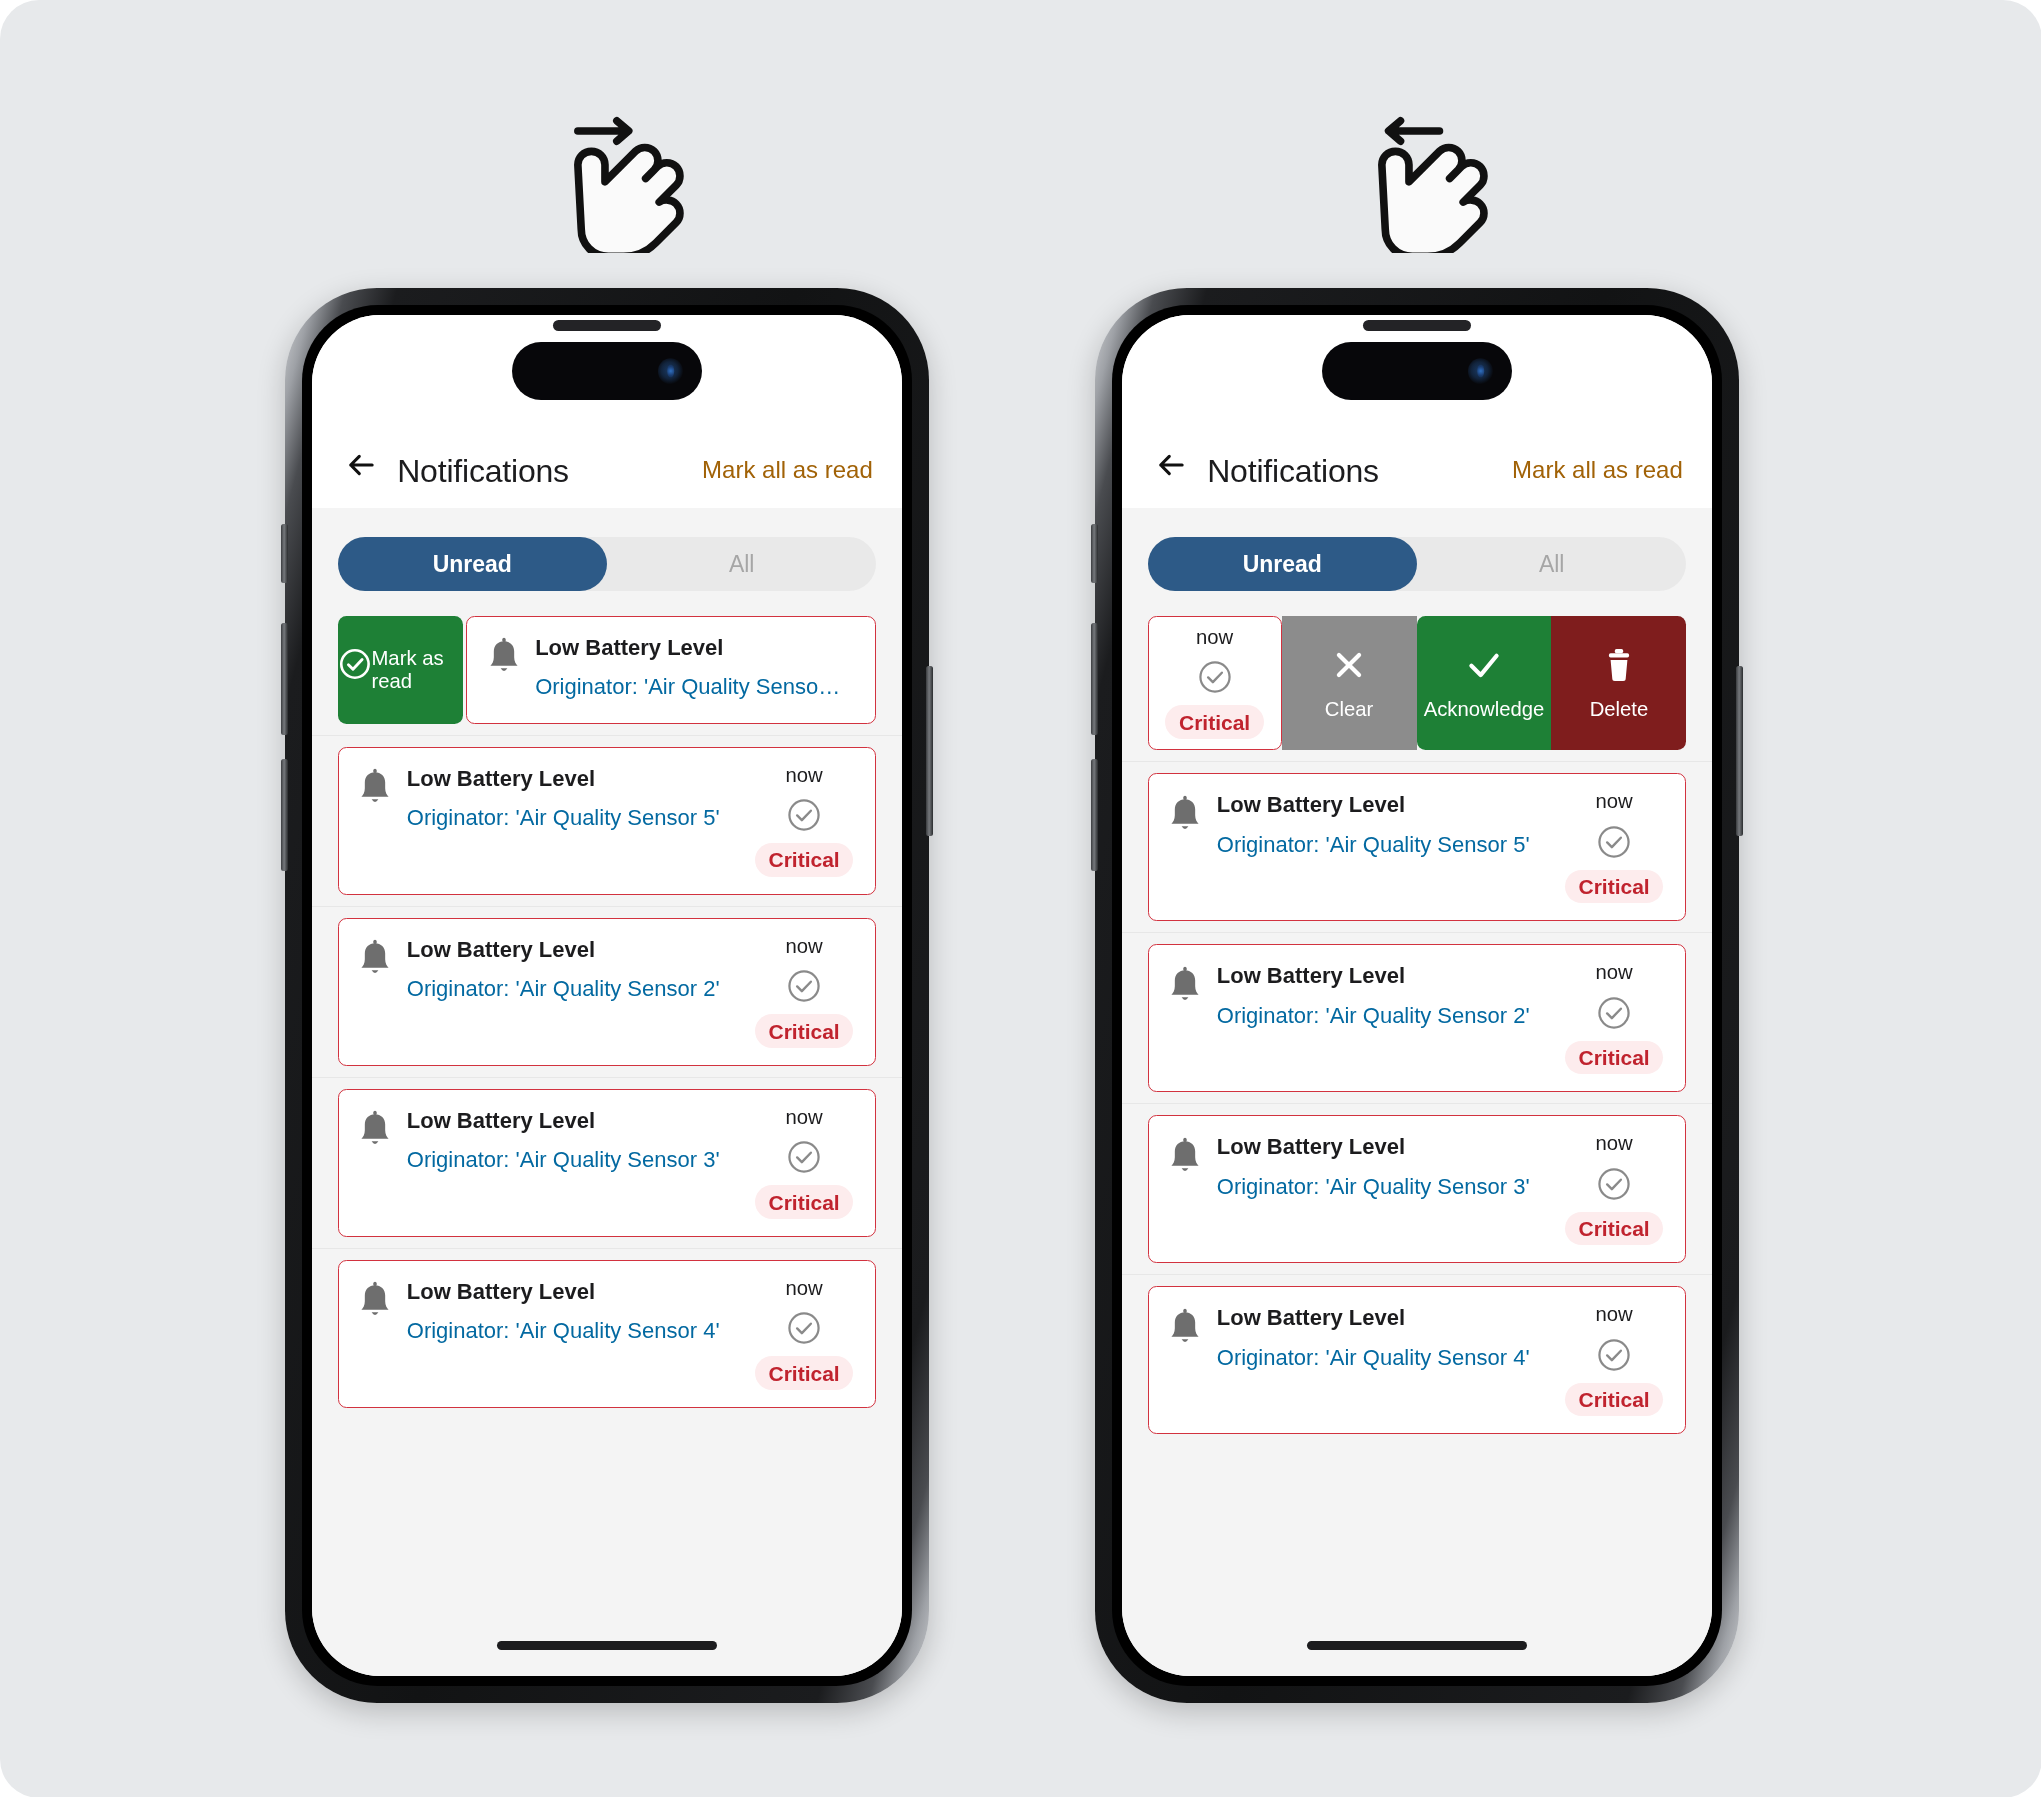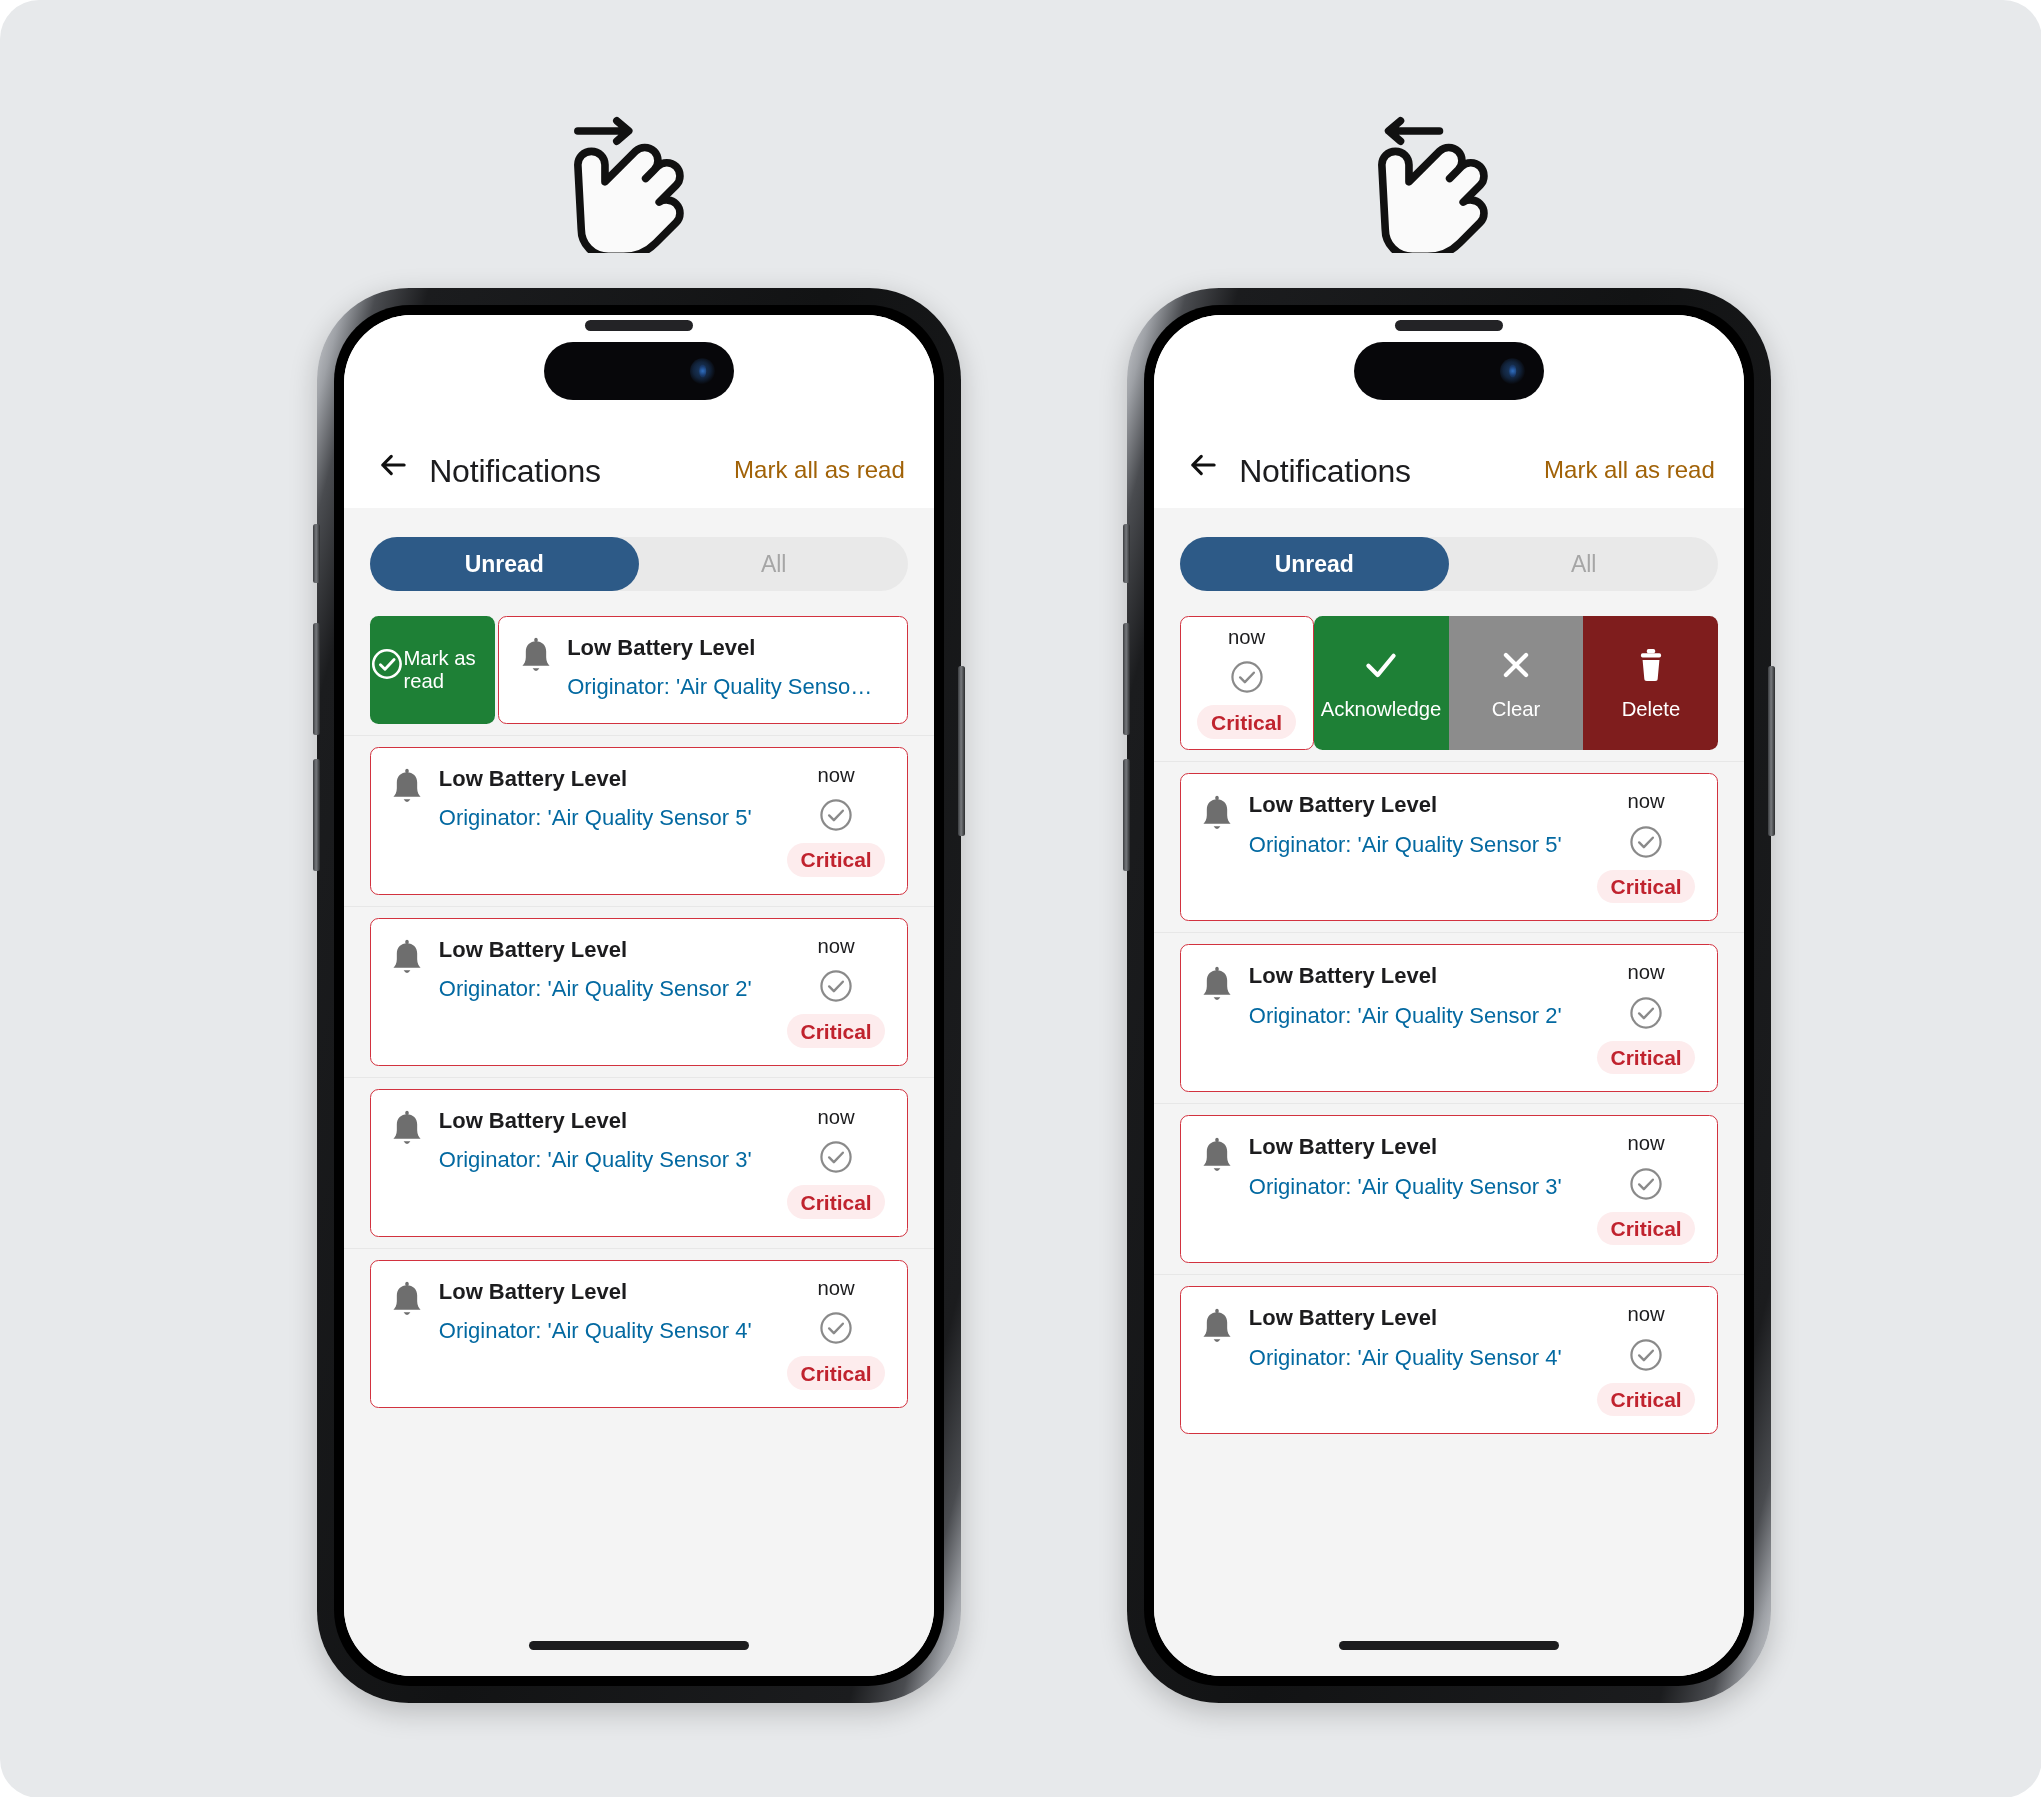--- a/index.html
+++ b/index.html
@@ -36,21 +36,20 @@
   
   .phone {
     position: absolute;
     width: 644px;
     height: 1415px;
     top: 288px;
     border-radius: 92px;
     background: linear-gradient(105deg,#d8dadd 0%,#9ea1a6 3%,#4a4c50 6%,#1b1c1e 11%,#121314 50%,#1b1c1e 89%,#4a4c50 94%,#9ea1a6 97%,#d8dadd 100%);
     padding: 17px;
     box-shadow: 0 8.5px 29px rgba(0,0,0,.20);
-    margin-left: 32px;
   }
   #phone-left  { left: 285px; }
   #phone-right { left: 1095px; }
 
   .phone-inner {
     position: relative;
     width: 100%;
     height: 100%;
     border-radius: 76px;
     background: #000;
@@ -580,36 +579,36 @@
                   <div class="time">now</div>
                   <span class="check-circle">
                     <svg viewBox="0 0 42 42">
                       <circle cx="21" cy="21" r="17" fill="none" stroke="#8a8a8a" stroke-width="2.6"></circle>
                       <path d="M13 21.5 L18.5 27 L29 16" fill="none" stroke="#8a8a8a" stroke-width="2.8" stroke-linecap="round" stroke-linejoin="round"></path>
                     </svg>
                   </span>
                   <div class="sev-badge">Critical</div>
                 </div>
 
+                <div class="act act-clear">
+                  <span class="ic">
+                    <svg viewBox="0 0 50 50">
+                      <path d="M13 13 L37 37 M37 13 L13 37" fill="none" stroke="#fff" stroke-width="5" stroke-linecap="round"></path>
+                    </svg>
+                  </span>
+                  <span class="lbl">Clear</span>
+                </div>
+
                 <div class="act act-ack">
                   <span class="ic">
                     <svg viewBox="0 0 50 50">
                       <path d="M10 26 L21 37 L40 14" fill="none" stroke="#fff" stroke-width="5" stroke-linecap="round" stroke-linejoin="round"></path>
                     </svg>
                   </span>
                   <span class="lbl">Acknowledge</span>
-                </div>
-
-                <div class="act act-clear">
-                  <span class="ic">
-                    <svg viewBox="0 0 50 50">
-                      <path d="M13 13 L37 37 M37 13 L13 37" fill="none" stroke="#fff" stroke-width="5" stroke-linecap="round"></path>
-                    </svg>
-                  </span>
-                  <span class="lbl">Clear</span>
                 </div>
 
                 <div class="act act-del">
                   <span class="ic">
                     <svg viewBox="0 0 50 50">
                       <rect x="13" y="11" width="24" height="5" rx="2" fill="#fff"></rect>
                       <rect x="20" y="6" width="10" height="5" rx="2" fill="#fff"></rect>
                       <path d="M15 19 h20 l-2 22 a3 3 0 0 1 -3 3 h-10 a3 3 0 0 1 -3 -3 z" fill="#fff"></path>
                     </svg>
                   </span>

